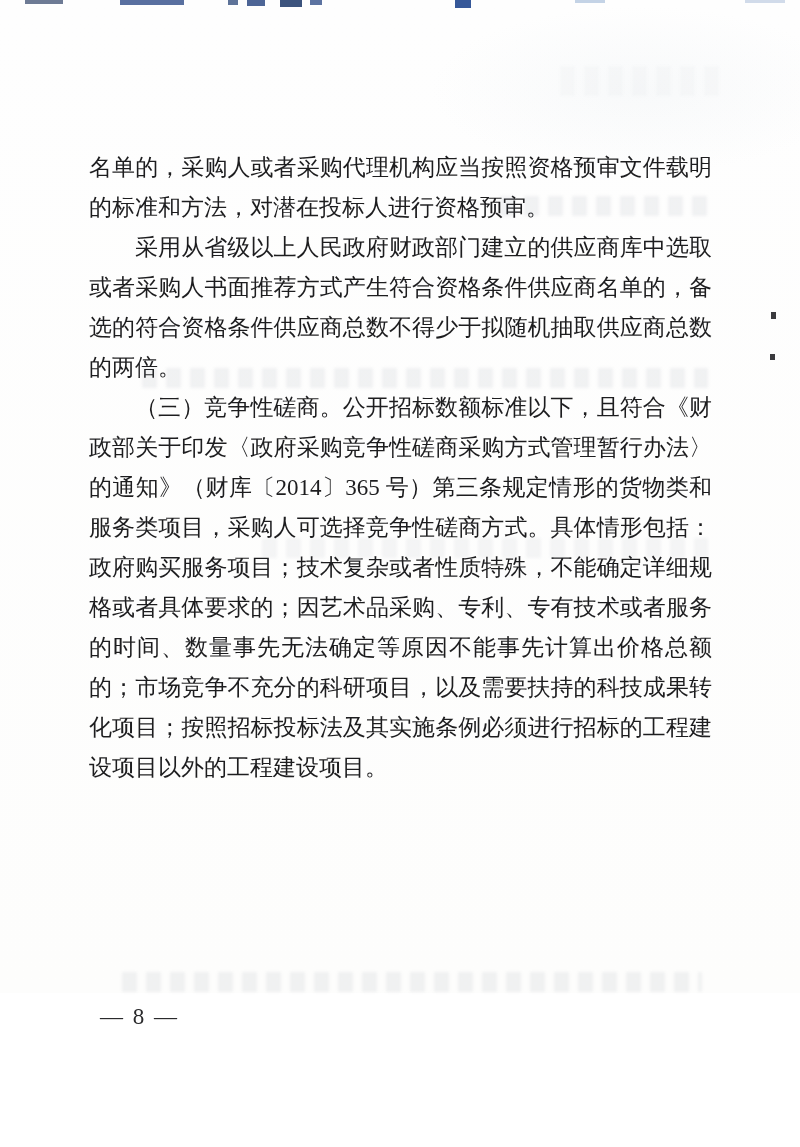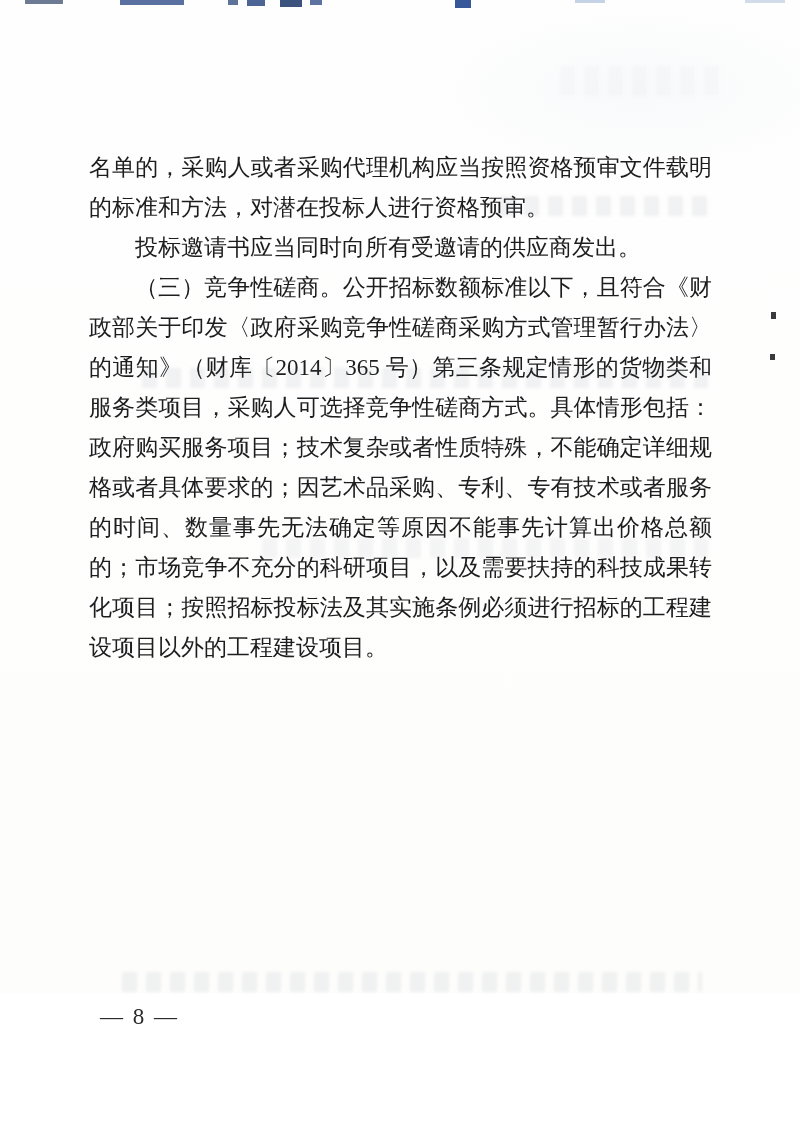--- a/index.html
+++ b/index.html
@@ -82,21 +82,21 @@
   <div class="top-frag" style="left:228px;width:10px;height:5px;background:#36507f;opacity:.8;"></div>
   <div class="top-frag" style="left:247px;width:18px;height:6px;background:#2e4a84;opacity:.85;"></div>
   <div class="top-frag" style="left:280px;width:22px;height:7px;background:#27406f;opacity:.9;"></div>
   <div class="top-frag" style="left:310px;width:12px;height:5px;background:#33508a;opacity:.8;"></div>
   <div class="top-frag" style="left:455px;width:16px;height:8px;background:#2b4f93;opacity:.95;"></div>
   <div class="top-frag" style="left:575px;width:30px;height:3px;background:#6f93c4;opacity:.4;"></div>
   <div class="top-frag" style="left:745px;width:40px;height:3px;background:#7e9cc6;opacity:.35;"></div>
 
   <div class="body-text">
     <p>名单的，采购人或者采购代理机构应当按照资格预审文件载明的标准和方法，对潜在投标人进行资格预审。</p>
-    <p class="indent">投标邀请书应当同时向所有受邀请的供应商发出。</p>
+    <p class="indent">采用从省级以上人民政府财政部门建立的供应商库中选取或者采购人书面推荐方式产生符合资格条件供应商名单的，备选的符合资格条件供应商总数不得少于拟随机抽取供应商总数的两倍。</p>
     <p class="indent">（三）竞争性磋商。公开招标数额标准以下，且符合《财政部关于印发〈政府采购竞争性磋商采购方式管理暂行办法〉的通知》（财库〔2014〕365 号）第三条规定情形的货物类和服务类项目，采购人可选择竞争性磋商方式。具体情形包括：政府购买服务项目；技术复杂或者性质特殊，不能确定详细规格或者具体要求的；因艺术品采购、专利、专有技术或者服务的时间、数量事先无法确定等原因不能事先计算出价格总额的；市场竞争不充分的科研项目，以及需要扶持的科技成果转化项目；按照招标投标法及其实施条例必须进行招标的工程建设项目以外的工程建设项目。</p>
   </div>
 
   <div class="ghost g5"></div>
   <div class="ghost g1"></div>
   <div class="ghost g2"></div>
   <div class="ghost g3"></div>
   <div class="ghost g4"></div>
 
   <div class="speck" style="left:771px;top:312px;width:5px;height:7px;"></div>

